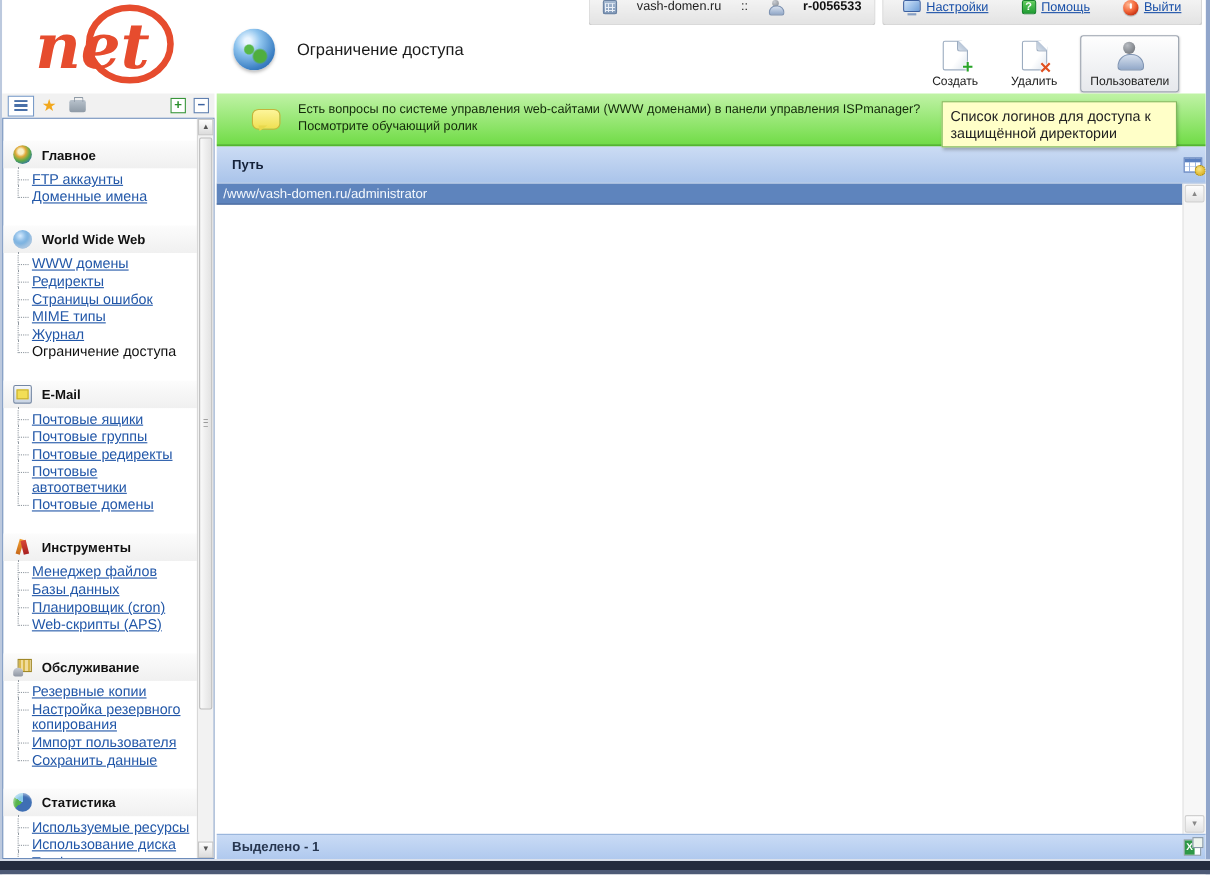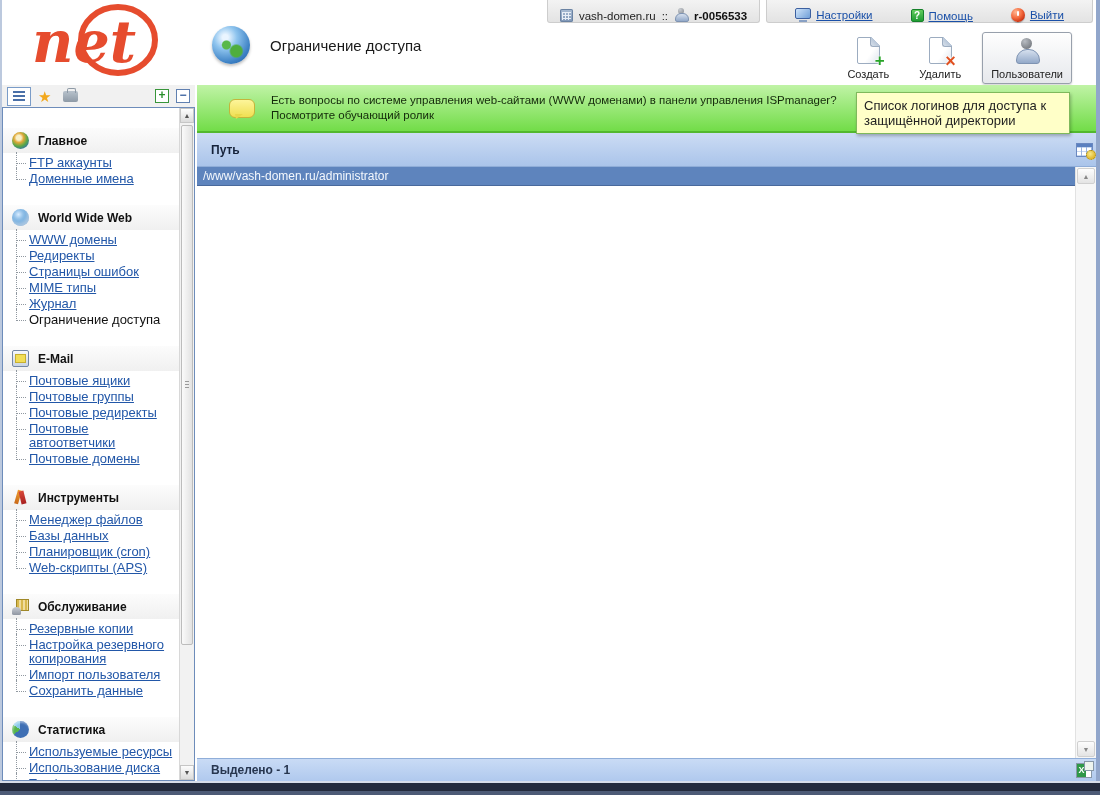--- a/index.html
+++ b/index.html
@@ -14,24 +14,24 @@
   .globe{width:38px;height:38px;border-radius:50%;flex:none;
     background:
       radial-gradient(circle at 64% 66%, #4fae3e 0 16%, transparent 21%),
       radial-gradient(circle at 38% 50%, #58b848 0 13%, transparent 17%),
       radial-gradient(circle at 35% 30%, #eaf5ff 0 8%, #8ec4ee 32%, #3c80c4 70%, #205898);
     box-shadow:0 2px 3px rgba(0,0,0,.25)}
   .title{font-size:15px;color:#1a1a1a}
 
   .topstrip{position:absolute;top:0;right:3px;display:flex;gap:6px}
   .tpanel{background:linear-gradient(#f3f3f3,#e3e3e3);border:1px solid #cdcdcd;border-top:none;
-          border-radius:0 0 3px 3px;height:23px;display:flex;align-items:flex-end;
-          padding:0 12px;gap:6px;font-size:11.5px;color:#222}
+          border-radius:0 0 3px 3px;height:23px;display:flex;align-items:flex-start;
+          padding:0 12px;gap:18px;font-size:11.5px;color:#222}
   .tpanel a,.tl-a{color:#1a50a8;text-decoration:underline;cursor:pointer}
-  .tl{display:flex;align-items:center;gap:5px;margin:0 16px}
+  .tl{display:flex;align-items:center;gap:5px;margin:0 6px}
   .bold{font-weight:bold;color:#111}
 
   .toolbar{position:absolute;top:31px;right:24px;display:flex;align-items:flex-end;gap:12px}
   .tb-btn{display:flex;flex-direction:column;align-items:center;gap:4px;padding:5px 8px 3px;
           border:1px solid transparent;border-radius:3px;cursor:pointer;font-size:11px;color:#222}
   .tb-btn.active{border-color:#98a0ac;background:linear-gradient(#fefefe,#e6e8ec);
                  box-shadow:0 1px 2px rgba(0,0,0,.18)}
 
   
   .ic{display:inline-block;flex:none;position:relative}

